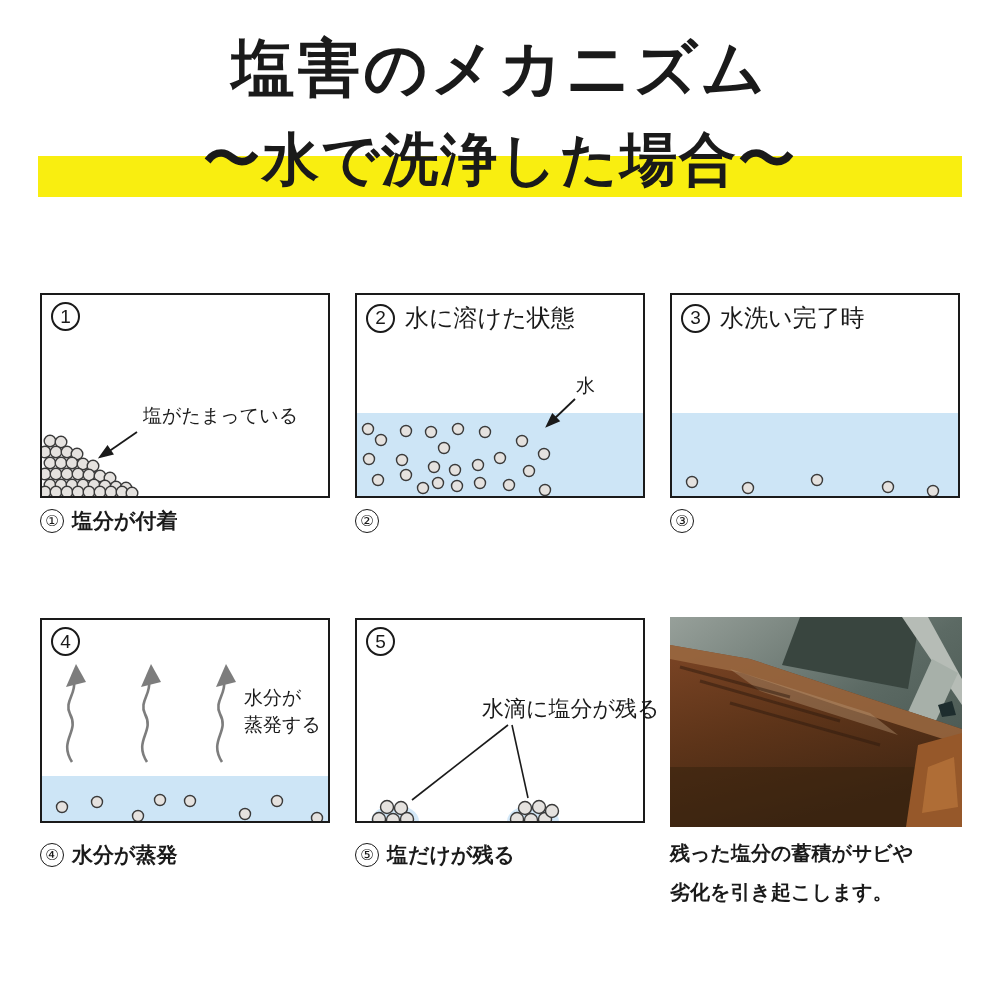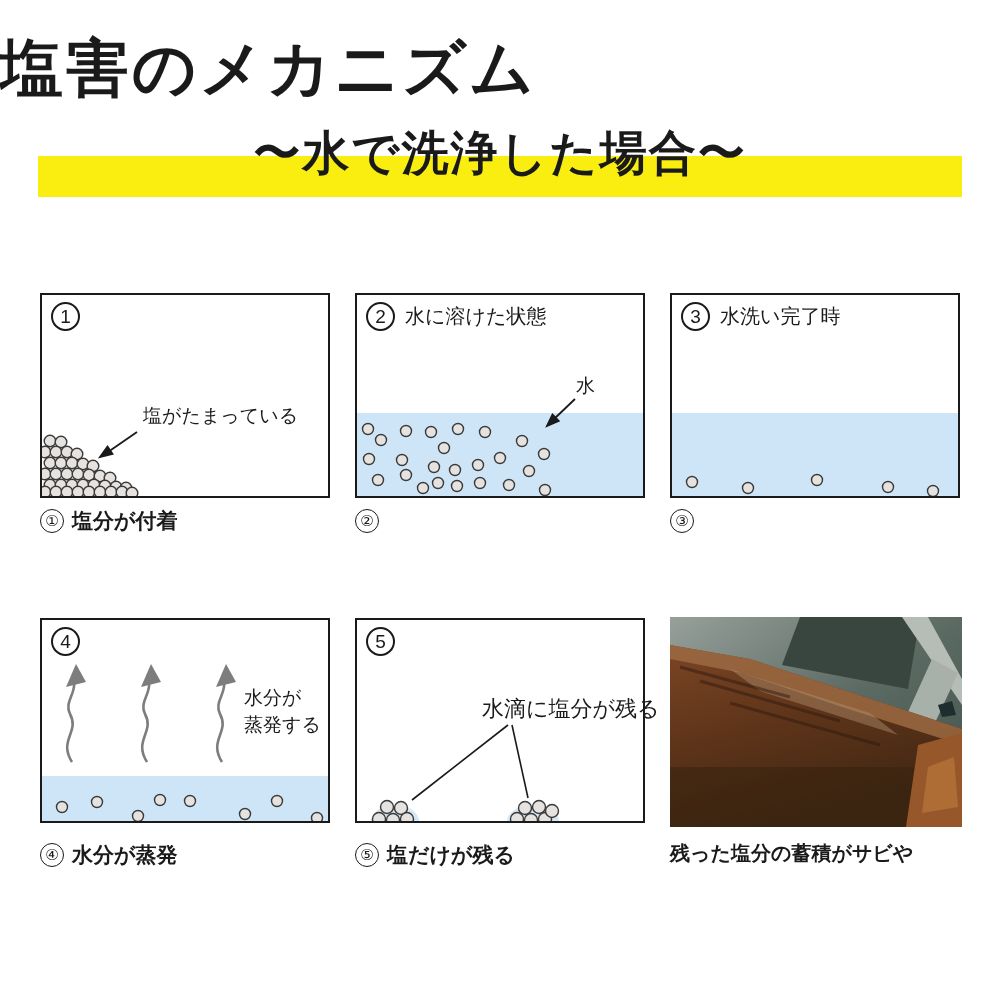--- a/index.html
+++ b/index.html
@@ -1,36 +1,36 @@
 <!DOCTYPE html>
 <html><head>
 <meta charset="utf-8">
 <style>
   html,body{margin:0;padding:0;background:#fff;}
   .page{position:relative;width:1000px;height:1000px;background:#ffffff;overflow:hidden;
         font-family:"Liberation Sans","DejaVu Sans",sans-serif;color:#1a1a1a;}
 
   
-  .title{position:absolute;top:26px;left:0;width:100%;text-align:left;
+  .title{position:absolute;top:26px;left:0;width:100%;text-align:center;
          font-size:63px;font-weight:900;letter-spacing:3px;}
   .band{position:absolute;top:156px;left:38px;width:924px;height:41px;}
   .subtitle{position:absolute;top:122px;left:0;width:100%;text-align:center;
-            font-size:47px;font-weight:800;letter-spacing:2px;}
+            font-size:57px;font-weight:800;letter-spacing:2px;}
 
   
   .panel{position:absolute;width:290px;height:205px;border:2px solid #1a1a1a;
          background:#fff;box-sizing:border-box;}
   .p1{left:40px;top:293px}.p2{left:355px;top:293px}.p3{left:670px;top:293px}
   .p4{left:40px;top:618px}.p5{left:355px;top:618px}
   .panel svg{position:absolute;left:0;top:0;}
   .corner{position:absolute;top:7px;left:9px;display:flex;align-items:center;gap:10px;}
   .ncirc{width:29px;height:29px;border:2px solid #1a1a1a;border-radius:50%;
          display:flex;align-items:center;justify-content:center;font-size:19px;
          box-sizing:border-box;background:#fff;}
-  .heading{font-size:20px;font-weight:500;white-space:nowrap;}
+  .heading{font-size:24px;font-weight:500;white-space:nowrap;}
   .innerlabel{position:absolute;font-size:19px;white-space:nowrap;}
   .lbl-p1{left:101px;top:108px;}
   .lbl-water{left:219px;top:78px;}
   .lbl-p4{left:202px;top:64px;line-height:27px;}
   .lbl-p5{left:125px;top:74px;font-size:22px;}
 
   
   .caption{position:absolute;display:flex;gap:8px;font-size:21px;font-weight:700;line-height:30px;}
   .c1{left:40px;top:506px}.c2{left:355px;top:506px}.c3{left:670px;top:506px}
   .c4{left:40px;top:840px}.c5{left:355px;top:840px}
@@ -277,15 +277,16 @@
 
   <div class="caption c5">
     <div class="cap-num">⑤</div>
     <div>
         <div>塩だけが残る</div>
       </div>
   </div>
 
   <div class="photocap">
     <div>残った塩分の蓄積がサビや</div>
+    <div>劣化を引き起こします。</div>
   </div>
 
 </div>
 
 </body></html>

